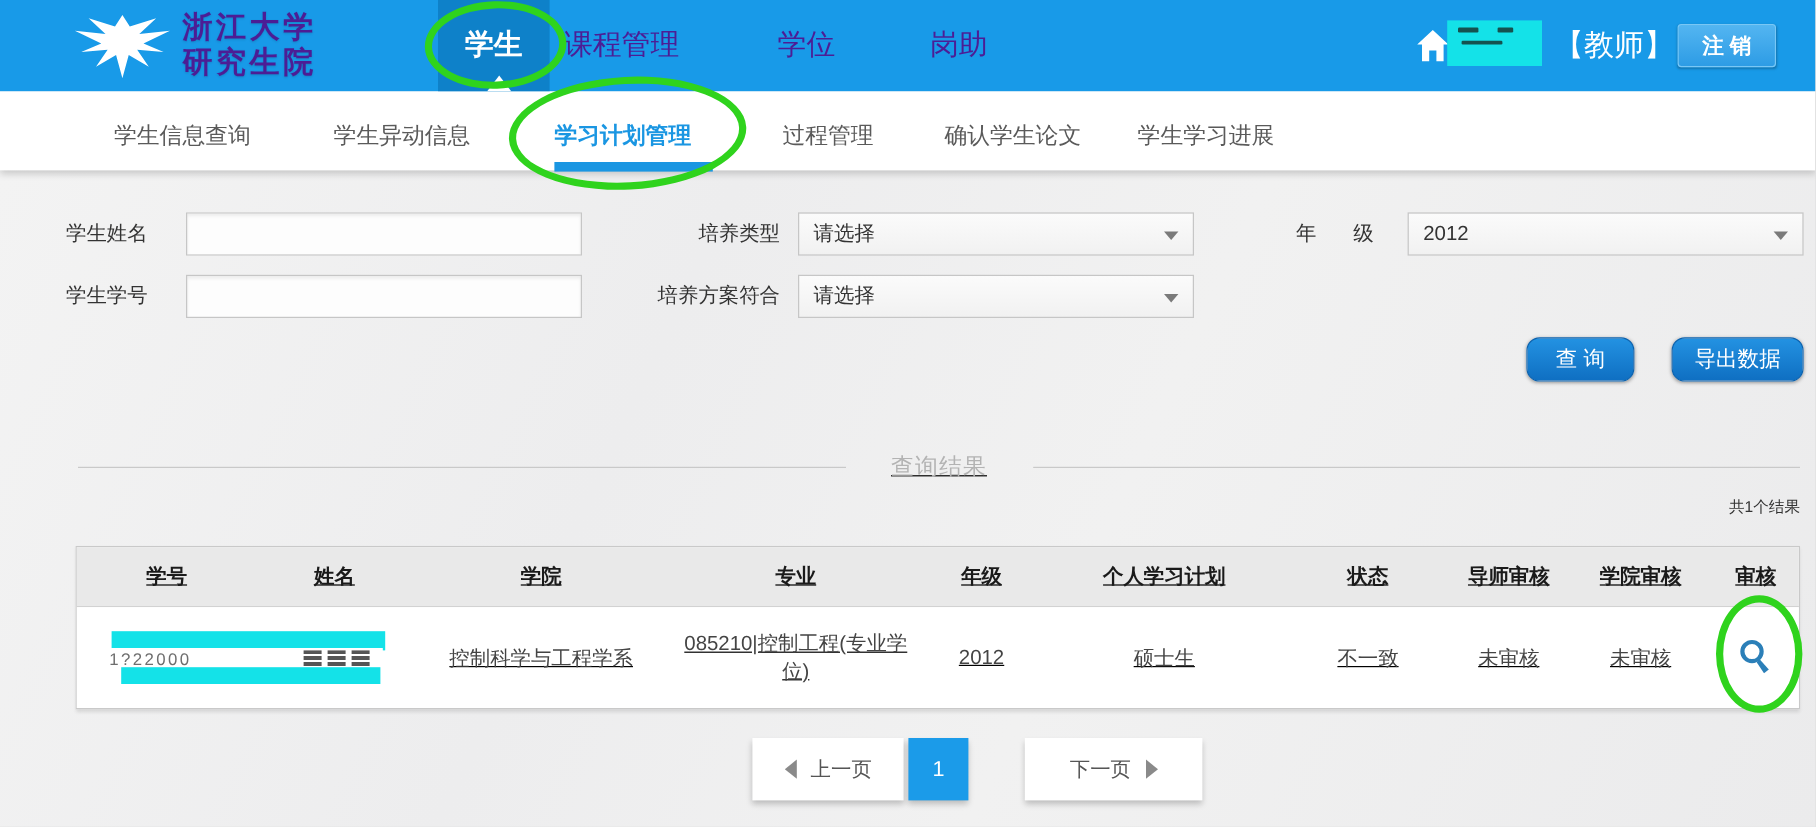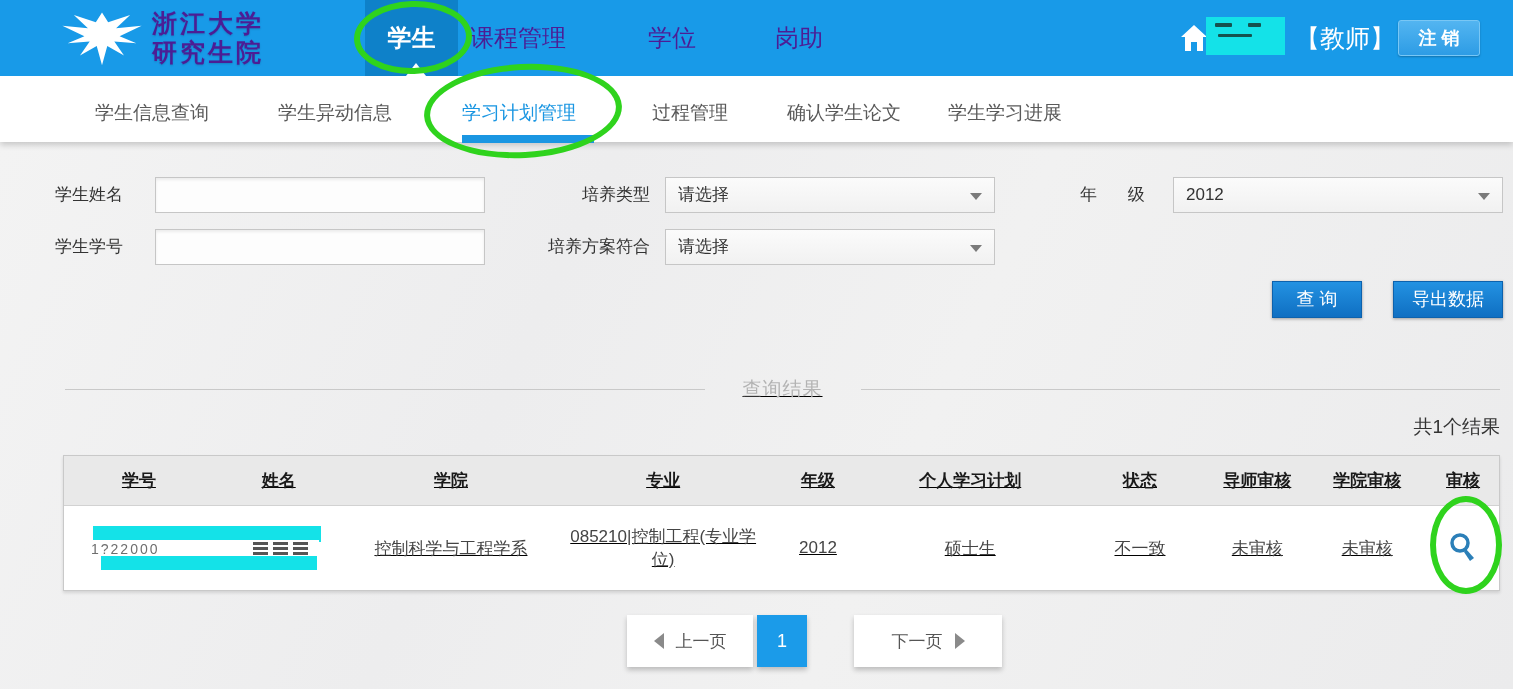--- a/index.html
+++ b/index.html
@@ -16,39 +16,39 @@
   .nav-kc{left:470px;} .nav-xw{left:648px;} .nav-gz{left:775px;}
   .home-icon{position:absolute;left:1180px;top:23px;width:28px;height:30px;cursor:pointer;}
   .redact-user{position:absolute;left:1206px;top:17px;width:79px;height:38px;background:#14e2e8;z-index:11;}
   .redact-user i{position:absolute;background:#15524f;border-radius:1px;}
   .role-badge{position:absolute;left:1295px;top:0;height:56px;line-height:76px;color:#fff;font-size:25px;}
   .logout-btn{position:absolute;left:1398px;top:20px;width:82px;height:36px;background:linear-gradient(#53b5f1,#2d9ce5);border:1px solid #79c7f5;border-radius:3px;color:#fff;font-size:18px;font-weight:bold;text-align:center;line-height:34px;cursor:pointer;box-shadow:0 1px 2px rgba(0,0,0,.25);}
 
   
   .subnav{position:absolute;left:0;top:76px;width:1513px;height:66px;background:#ffffff;box-shadow:0 3px 6px rgba(0,0,0,.18);z-index:9;}
   .tab{position:absolute;top:24px;font-size:19px;color:#5a5a5a;cursor:pointer;white-space:nowrap;}
-  .tab.active{color:#1a96e2;font-weight:normal;}
+  .tab.active{color:#1a96e2;font-weight:bold;}
   .tab-underline{position:absolute;left:462px;top:59px;width:132px;height:8px;background:#1a96e2;}
 
   
   .content{position:absolute;left:0;top:142px;width:1513px;height:547px;
     background:linear-gradient(115deg,#f3f3f3 0%,#ededee 35%,#f1f1f1 60%,#ebebec 100%);}
 
   .f-label{position:absolute;height:36px;line-height:36px;font-size:17px;color:#333;}
   .wide-gap{word-spacing:26px;}
   .f-input{position:absolute;width:330px;height:36px;background:#fdfdfd;border:1px solid #c6c6c6;box-shadow:inset 0 2px 3px rgba(0,0,0,.07);cursor:text;}
   .f-select{position:absolute;width:330px;height:36px;background:linear-gradient(#fbfbfb,#f1f1f1);border:1px solid #c6c6c6;font-size:17px;color:#333;line-height:34px;padding-left:12px;cursor:pointer;}
   .sel-caret{position:absolute;right:12px;top:15px;width:0;height:0;border-left:6px solid transparent;border-right:6px solid transparent;border-top:7px solid #7a7a7a;}
 
-  .blue-btn{position:absolute;height:37px;background:linear-gradient(#2392e2,#0f6fc2);border:1px solid #0d62ad;border-radius:0;color:#fff;font-size:18px;text-align:center;line-height:35px;cursor:pointer;box-shadow:0 1px 3px rgba(0,0,0,.35);}
+  .blue-btn{position:absolute;height:37px;background:linear-gradient(#2392e2,#0f6fc2);border:1px solid #0d62ad;border-radius:11px;color:#fff;font-size:18px;text-align:center;line-height:35px;cursor:pointer;box-shadow:0 1px 3px rgba(0,0,0,.35);}
 
   .divider{position:absolute;left:65px;top:234px;width:1435px;display:flex;align-items:center;text-decoration:underline;}
   .divider .line{flex:1;height:1px;background:#c9c9c9;}
   .divider .d-title{margin:0 38px;font-size:19px;color:#b3b3b3;letter-spacing:1px;}
-  .result-count{position:absolute;right:13px;top:272px;font-size:19px;color:#333;}
+  .result-count{position:absolute;right:13px;top:272px;font-size:13px;color:#333;}
 
   
   .rtable{position:absolute;left:63px;top:313px;width:1437px;border:1px solid #c9c9c9;background:#fff;box-shadow:0 2px 3px rgba(0,0,0,.12);text-decoration:underline;}
   .thead{display:flex;height:50px;background:#e9e9e9;border-bottom:1px solid #d2d2d2;}
   .thead .cell{font-weight:bold;color:#1a1a1a;font-size:17px;}
   .trow{display:flex;height:84px;background:#fff;}
   .cell{display:flex;align-items:center;justify-content:center;text-align:center;font-size:17px;color:#444;padding:0 6px;}
   .c0{width:150px;} .c1{width:130px;} .c2{width:215px;} .c3{width:210px;} .c4{width:100px;}
   .c5{width:205px;} .c6{width:135px;} .c7{width:100px;} .c8{width:120px;} .c9{width:72px;}
   .mag-btn{cursor:pointer;}

